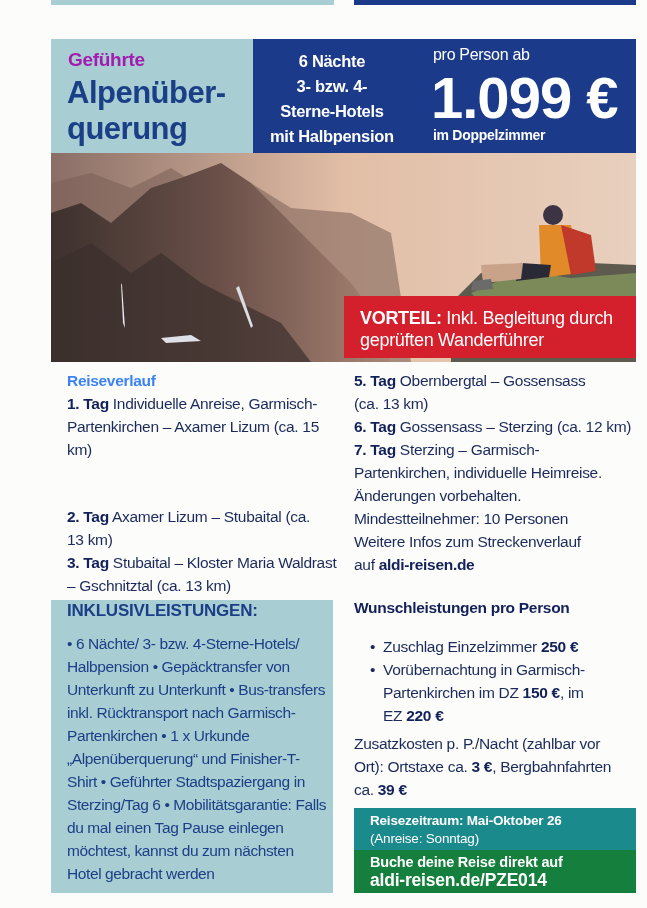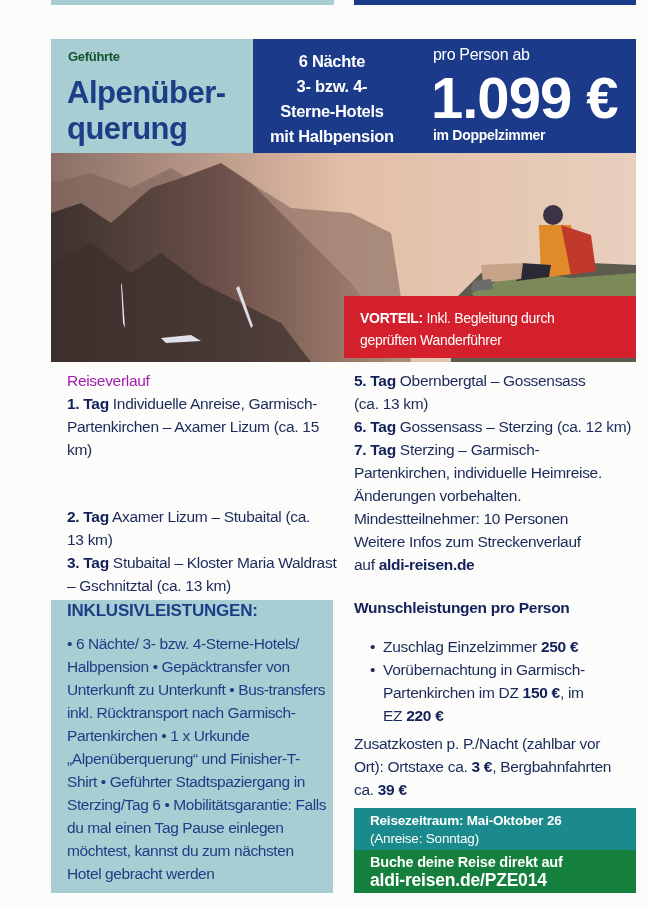--- a/index.html
+++ b/index.html
@@ -2,31 +2,31 @@
 <html><head>
 <meta charset="utf-8">
 <style>
   html, body { margin:0; padding:0; }
   body { width:647px; height:908px; background:#fcfcfb; position:relative; overflow:hidden;
          font-family:"Liberation Sans", "DejaVu Sans", sans-serif; color:#1b2a5a; }
   .abs { position:absolute; }
   .top-left-strip { left:51px; top:0; width:283px; height:5px; background:#a8cdd3; }
   .top-right-strip { left:354px; top:0; width:282px; height:5px; background:#1b3a8a; }
   .title-box { left:51px; top:39px; width:202px; height:114px; background:#a8cdd3; }
-  .title-box .small { position:absolute; left:17px; top:10px; font-size:13px; font-weight:bold; color:#14532d; letter-spacing:-0.3px; }
+  .title-box .small { position:absolute; left:17px; top:10px; font-size:19px; font-weight:bold; color:#a21caf; letter-spacing:-0.3px; }
   .title-box .big { position:absolute; left:16px; top:36px; font-size:31px; font-weight:bold; color:#1b3f86; line-height:36px; letter-spacing:-0.5px; }
   .offer-box { left:253px; top:39px; width:383px; height:114px; background:#1b3a8a; color:#fff; }
   .offer-box .feat { position:absolute; left:17px; top:10px; font-size:16.5px; font-weight:bold; line-height:25px; letter-spacing:-0.3px;text-align:center; }
   .offer-box .pp { position:absolute; left:180px; top:7px; font-size:16px; letter-spacing:-0.3px; }
   .offer-box .price { position:absolute; left:178px; top:26px; font-size:58px; font-weight:bold; letter-spacing:-1px; line-height:66px; }
   .offer-box .dz { position:absolute; left:180px; top:88px; font-size:14px; font-weight:bold; letter-spacing:-0.3px; }
   .photo { left:51px; top:153px; width:585px; height:209px; overflow:hidden;
            background: linear-gradient(100deg, #5e4a45 0%, #8b6a5e 20%, #c49b86 40%, #e6c6ad 60%, #e9cdb6 80%, #d7b9a4 100%); }
   .red-box { left:344px; top:296px; width:292px; height:62px; background:#d4202c; color:#fff; }
-  .red-box .txt { position:absolute; left:16px; top:11px; font-size:14px; line-height:22px; letter-spacing:-0.3px; }
+  .red-box .txt { position:absolute; left:16px; top:11px; font-size:18px; line-height:22px; letter-spacing:-0.3px; }
   .red-box b { font-weight:bold; }
   .col { font-size:15.5px; line-height:23px; color:#1b2a5a; letter-spacing:-0.3px; }
   .col b { font-weight:bold; color:#13215a; }
   .left-col { left:67px; top:369px; width:275px; }
   .right-col { left:354px; top:369px; width:285px; }
   .incl-box { left:51px; top:600px; width:282px; height:293px; background:#a8cdd3; }
   .incl-box .head { position:absolute; left:16px; top:1px; font-size:17px; font-weight:bold; color:#1b3f86; letter-spacing:-0.2px; }
   .incl-box .body { position:absolute; left:16px; top:32px; width:262px; font-size:15.5px; line-height:23px; color:#1b3f86; letter-spacing:-0.4px; }
   .wunsch { left:354px; top:596px; width:285px; }
   .wunsch ul { margin:16px; padding:0; list-style:none; }
@@ -99,21 +99,21 @@
 </div>
 
 <div class="abs red-box">
   <div class="txt">
     <b>VORTEIL:</b><span> Inkl. Begleitung durch</span><br>
     <span>geprüften Wanderführer</span>
   </div>
 </div>
 
 <div class="abs col left-col">
-  <div style="font-weight:normal;color:#a21caf;">Reiseverlauf</div>
+  <div style="font-weight:bold;color:#3b82f6;">Reiseverlauf</div>
   <div><b>1. Tag</b><span> Individuelle Anreise, Garmisch-Partenkirchen – Axamer Lizum (ca. 15 km)</span></div>
   <div style="width:245px;margin-top:44px;"><b>2. Tag</b><span> Axamer Lizum – Stubaital (ca. 13 km)</span></div>
   <div><b>3. Tag</b><span> Stubaital – Kloster Maria Waldrast – Gschnitztal (ca. 13 km)</span></div>
   <div style="width:250px;"><b>4. Tag</b><span> Gschnitztal – Obernbergtal (ca. 15 km)</span></div>
 </div>
 
 <div class="abs col right-col">
   <div style="width:240px;"><b>5. Tag</b><span> Obernbergtal – Gossensass (ca. 13 km)</span></div>
   <div><b>6. Tag</b><span> Gossensass – Sterzing (ca. 12 km)</span></div>
   <div style="width:260px;"><b>7. Tag</b><span> Sterzing – Garmisch-Partenkirchen, individuelle Heimreise.</span></div>

